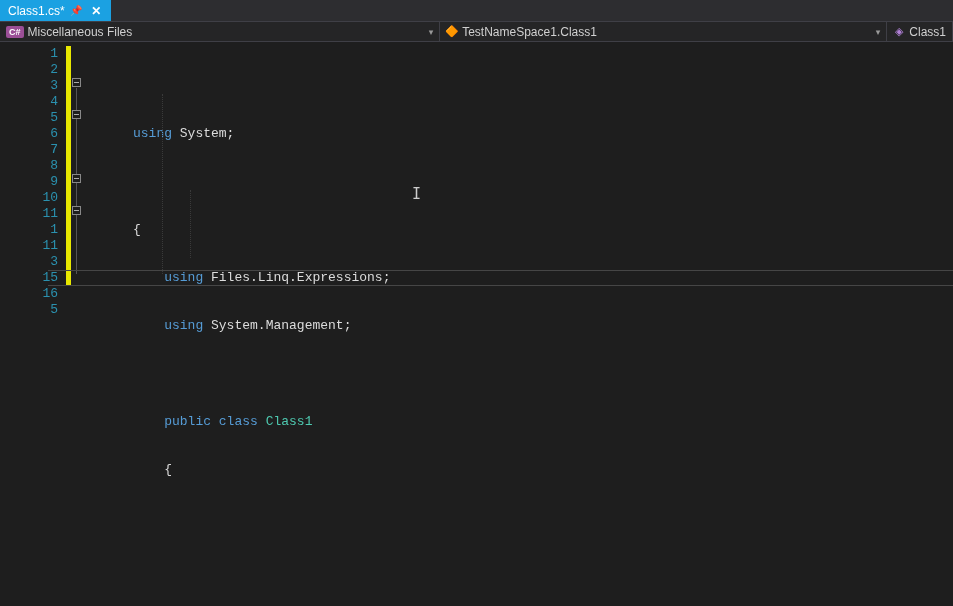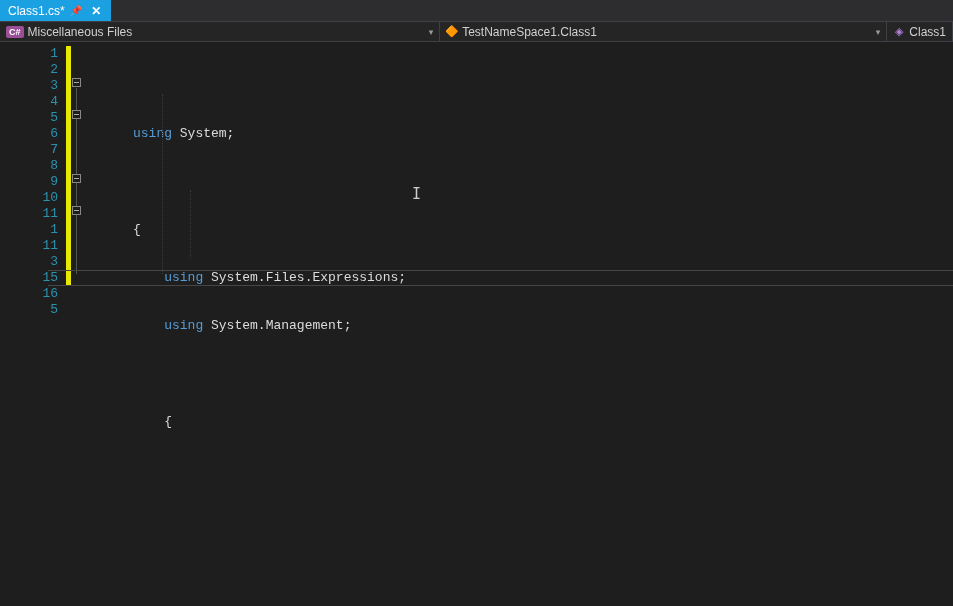--- a/index.html
+++ b/index.html
@@ -249,23 +249,24 @@
     <div class="fold-box" style="top:164px"></div>
   </div>
 
   <div class="code">
     <div class="cursor-line"></div>
     <div class="guide" style="left:29px;top:52px;height:180px"></div>
     <div class="guide" style="left:57px;top:148px;height:68px"></div>
     <div class="row"><span class="kw">using</span><span class="pln"> System;</span></div>
     <div class="row"></div>
     <div class="row"><span class="pln">{</span></div>
-    <div class="row"><span class="kw">    using</span><span class="pln"> System.Files.Expressions;</span></div>
+    <div class="row"><span class="kw">    using</span><span class="pln"> Files.Linq.Expressions;</span></div>
     <div class="row"><span class="kw">    using</span><span class="pln"> System.Management;</span></div>
     <div class="row"></div>
+    <div class="row"><span class="kw">    public</span><span class="kw"> class</span><span class="cls"> Class1</span></div>
     <div class="row"><span class="pln">    {</span></div>
     
     
     
     
     
     
     
     <span class="textcur">I</span>
   </div>

